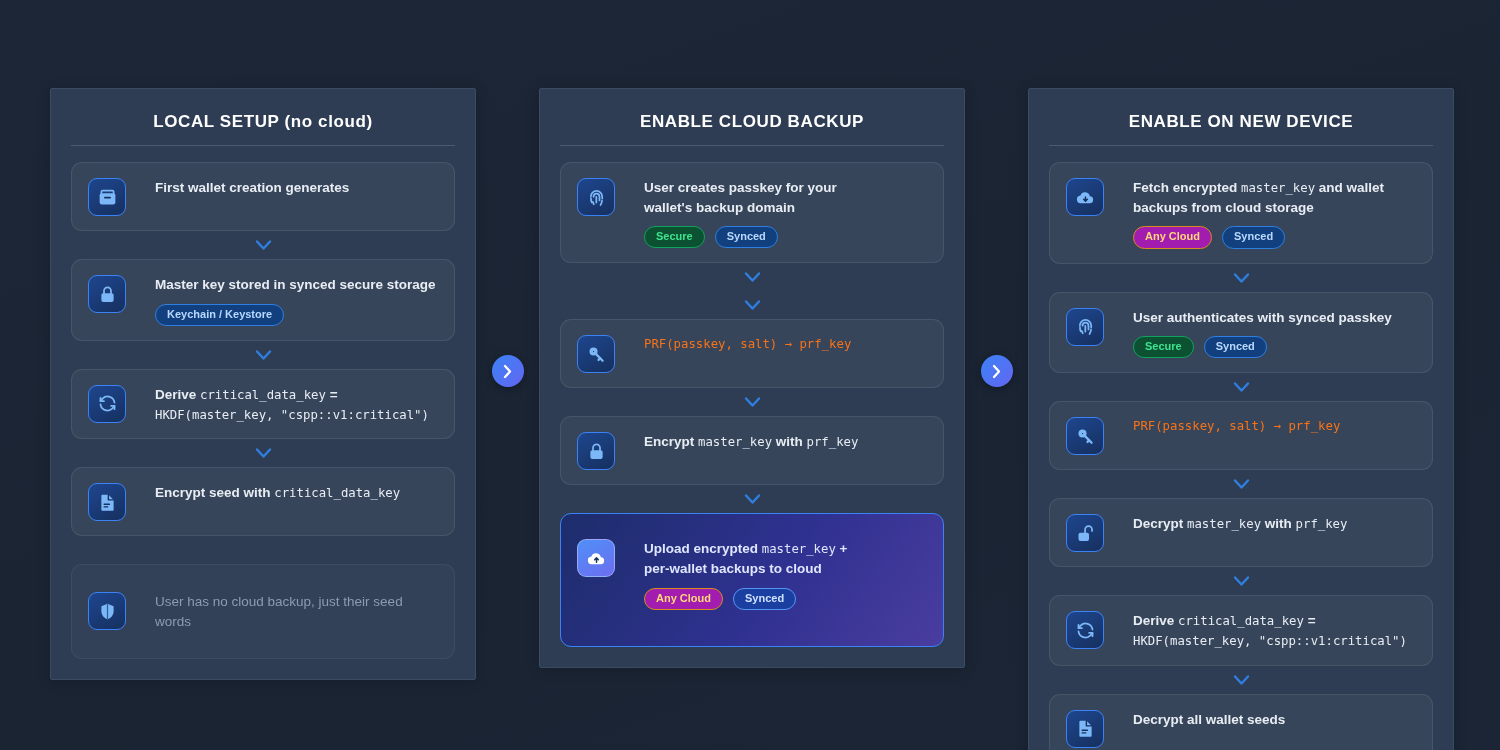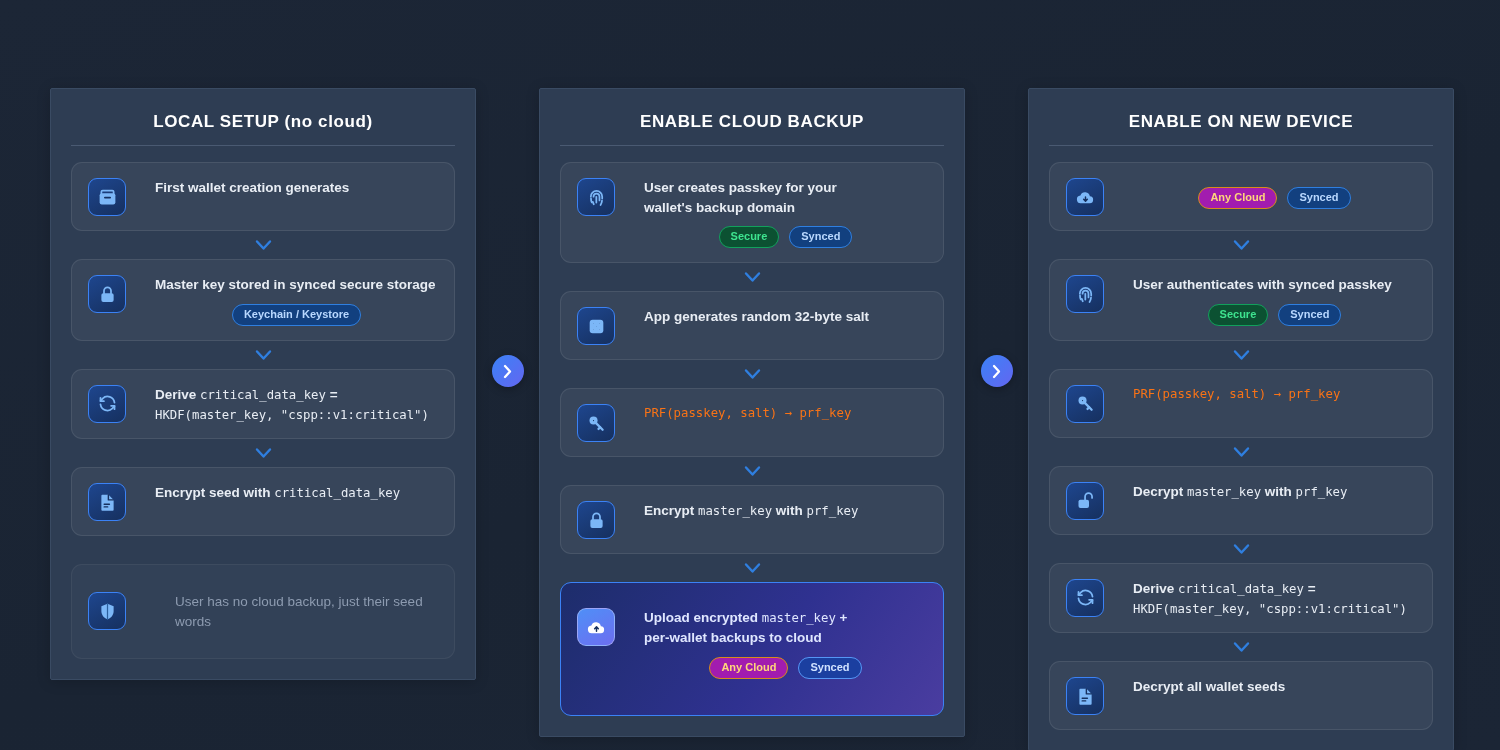--- a/index.html
+++ b/index.html
@@ -86,37 +86,37 @@
   }
   .card-icon svg { display: block; }
 
   .card-body { flex: 1; min-width: 0; padding-top: 1px; }
   .card-text {
     color: #e8edf4;
     font-size: 13.5px;
     font-weight: bold;
     line-height: 1.45;
   }
-  .card.dim .card-text { color: #8d9bb0; font-weight: normal; margin-left: 20px; }
+  .card.dim .card-text { color: #8d9bb0; font-weight: normal; }
   .card.highlight .card-text { color: #dfe6ff; }
   .card-text .mono {
     font-family: "DejaVu Sans Mono", monospace;
     font-weight: normal;
     font-size: 12.3px;
   }
   .card-text .line2 { display: block; }
   .card-text.all-mono {
     font-family: "DejaVu Sans Mono", monospace;
     font-weight: normal;
     font-size: 12.5px;
     color: #f97316;
   }
 
   
-  .badges { display: flex; gap: 10px; margin-top: 9px; justify-content: center; }
+  .badges { display: flex; gap: 10px; margin-top: 9px; }
   .badge {
     font-size: 11px;
     font-weight: bold;
     padding: 3px 11px 4px 11px;
     border-radius: 999px;
     line-height: 1.2;
     white-space: nowrap;
   }
   .badge.secure   { background:#0c5132; border:1.3px solid #12a05c; color:#3ee38f; }
   .badge.synced   { background:#12407f; border:1.3px solid #2f7fe0; color:#b9d8ff; }
@@ -257,35 +257,20 @@
               <span class="badge secure">Secure</span>
               <span class="badge synced">Synced</span>
             </div>
           </div>
         </div>
         <div class="chev-down">
           <svg width="17" height="12" viewBox="0 0 17 12" fill="none" stroke="#2f7fe0" stroke-width="2.4" stroke-linecap="round" stroke-linejoin="round">
             <path d="M2 2.5l6.5 7 6.5-7"></path>
           </svg>
         </div>
-        <div class="card">
-          <div class="card-icon">
-            <svg width="21" height="21" viewBox="0 0 24 24" fill="none" stroke="#7cb7f7" stroke-width="2" stroke-linecap="round" stroke-linejoin="round">
-              <rect x="4.2" y="4.2" width="15.6" height="15.6" rx="3.4" fill="#7cb7f7" stroke="none"></rect>
-              <circle cx="8.6" cy="8.6" r="1.25" fill="#16305f"></circle>
-              <circle cx="15.4" cy="8.6" r="1.25" fill="#16305f"></circle>
-              <circle cx="12" cy="12" r="1.25" fill="#16305f"></circle>
-              <circle cx="8.6" cy="15.4" r="1.25" fill="#16305f"></circle>
-              <circle cx="15.4" cy="15.4" r="1.25" fill="#16305f"></circle>
-            </svg>
-          </div>
-          <div class="card-body">
-            <div class="card-text"><span>App generates random 32-byte salt</span></div>
-          </div>
-        </div>
         <div class="chev-down">
           <svg width="17" height="12" viewBox="0 0 17 12" fill="none" stroke="#2f7fe0" stroke-width="2.4" stroke-linecap="round" stroke-linejoin="round">
             <path d="M2 2.5l6.5 7 6.5-7"></path>
           </svg>
         </div>
         <div class="card">
           <div class="card-icon">
             <svg width="21" height="21" viewBox="0 0 24 24" fill="none" stroke="#7cb7f7" stroke-width="2" stroke-linecap="round" stroke-linejoin="round">
               <circle cx="8.6" cy="8.6" r="4.6" fill="#7cb7f7" stroke="none"></circle>
               <circle cx="8.6" cy="8.6" r="1.7" fill="#16305f"></circle>
@@ -345,20 +330,21 @@
         <div class="col-title">ENABLE ON NEW DEVICE</div>
         <div class="col-divider"></div>
         <div class="card">
           <div class="card-icon">
             <svg width="21" height="21" viewBox="0 0 24 24" fill="none" stroke="#7cb7f7" stroke-width="2" stroke-linecap="round" stroke-linejoin="round">
               <path d="M7 18.5h9.6a3.9 3.9 0 00.4-7.8 5.6 5.6 0 00-10.8-1A3.9 3.9 0 007 18.5z" fill="#7cb7f7" stroke="none"></path>
               <path d="M12 11.4V16M12 16.2l-2.1-2.1M12 16.2l2.1-2.1" stroke="#16305f" stroke-width="1.7"></path>
             </svg>
           </div>
           <div class="card-body">
+            <div class="card-text"><span>Fetch encrypted <span class="mono">master_key</span> and wallet</span><span class="line2">backups from cloud storage</span></div>
             <div class="badges">
               <span class="badge anycloud">Any Cloud</span>
               <span class="badge synced">Synced</span>
             </div>
           </div>
         </div>
         <div class="chev-down">
           <svg width="17" height="12" viewBox="0 0 17 12" fill="none" stroke="#2f7fe0" stroke-width="2.4" stroke-linecap="round" stroke-linejoin="round">
             <path d="M2 2.5l6.5 7 6.5-7"></path>
           </svg>

